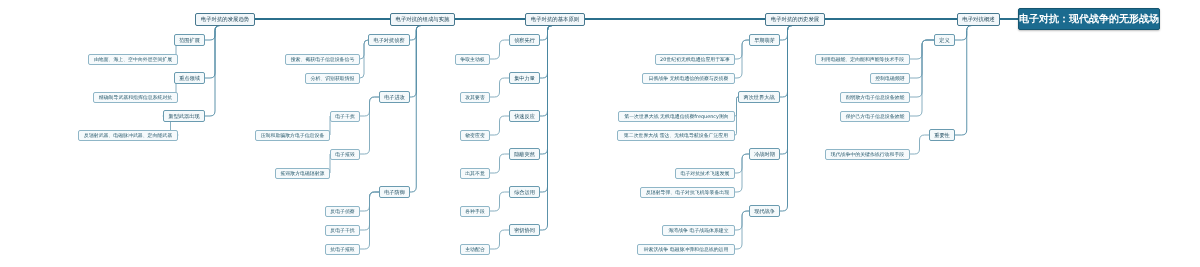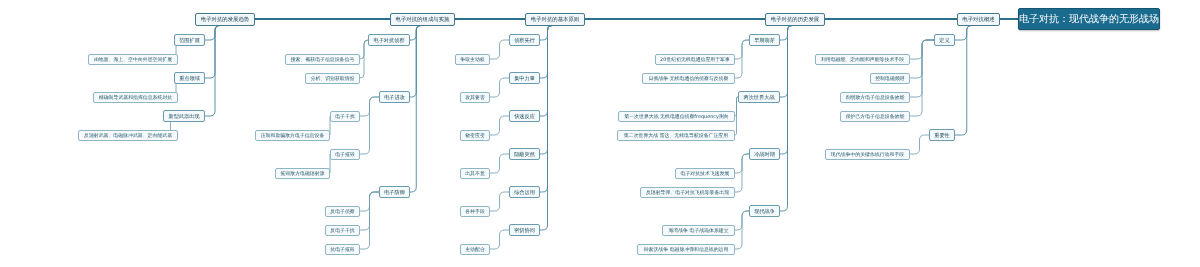--- a/index.html
+++ b/index.html
@@ -19,21 +19,21 @@
     box-sizing:border-box;
     display:flex;align-items:center;justify-content:center;
     white-space:nowrap;
     border-radius:2px;
     letter-spacing:0px;
   }
   .node.root{
     background:#1b6b8f;
     border:1px solid #15556f;
     color:#ffffff;
-    font-weight:normal;
+    font-weight:bold;
     font-size:10px;
     box-shadow:0 1px 2px rgba(0,0,0,.25);
   }
   .node.lvl1{
     background:#f2f7fa;
     border:1px solid #46788f;
     color:#123a4d;
     font-size:5.4px;
   }
   .node.lvl2{

